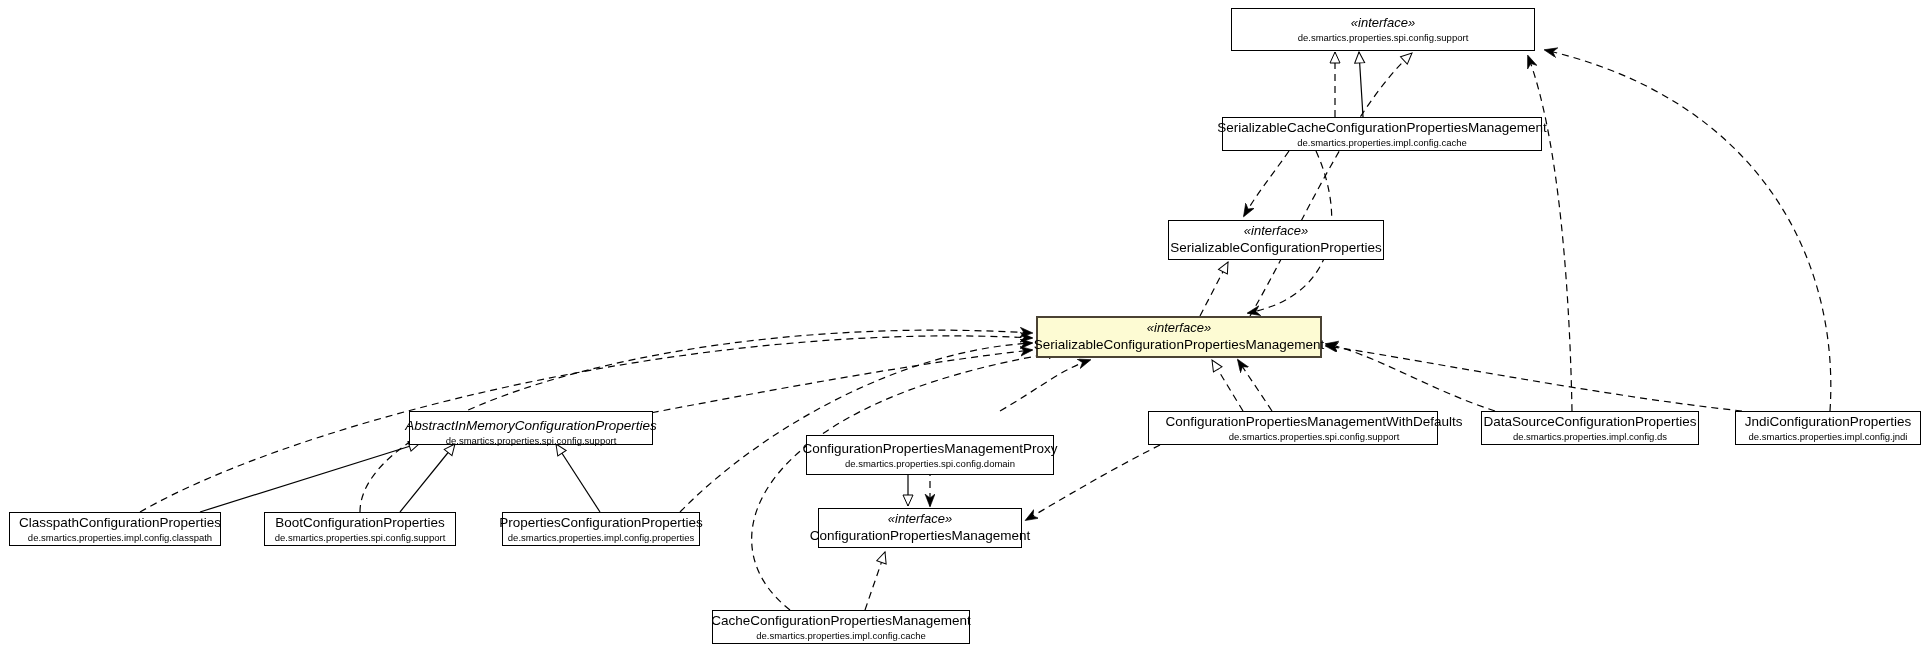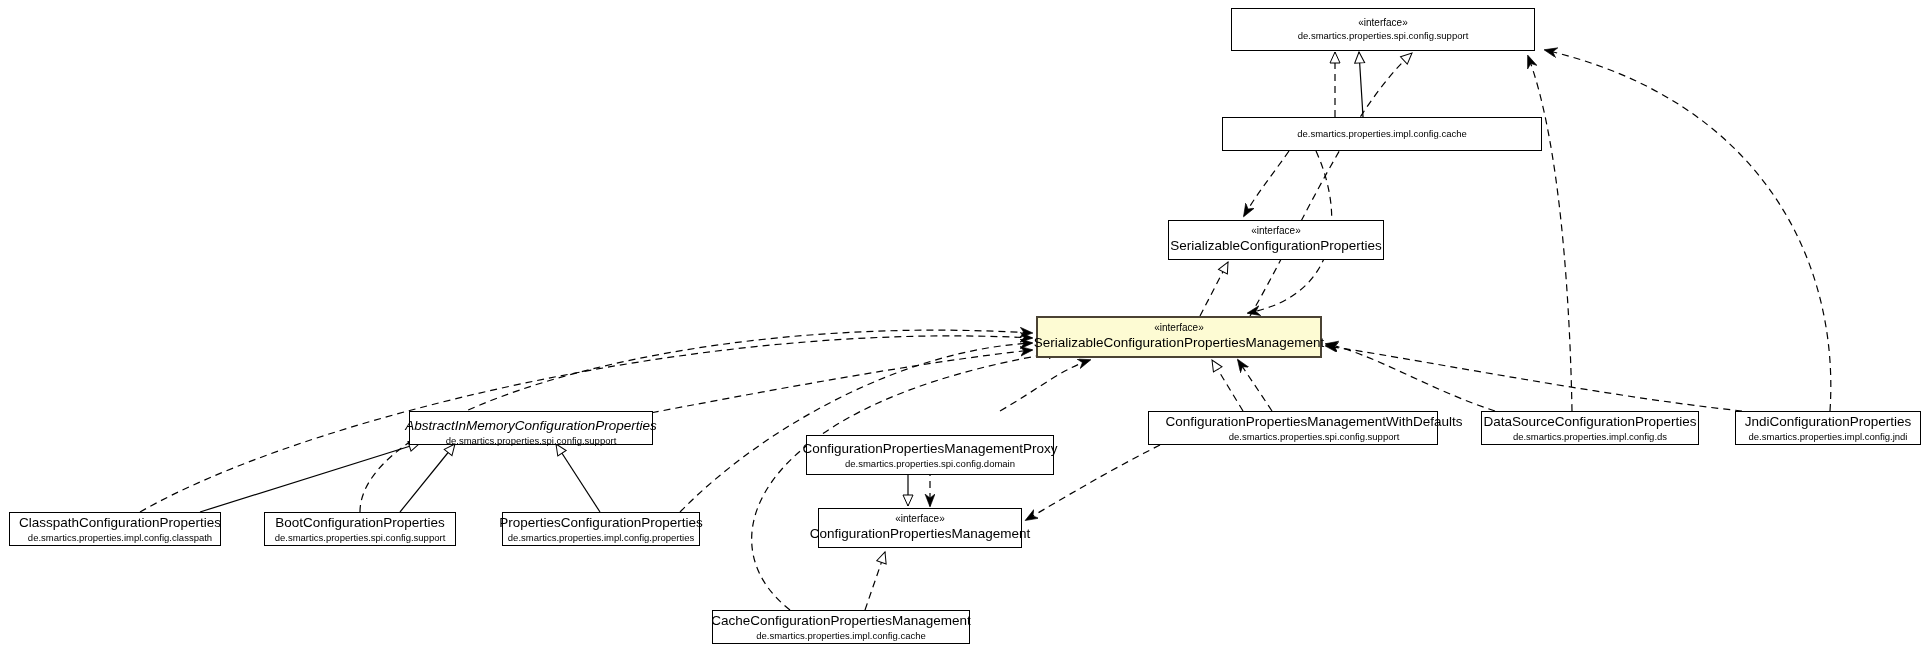--- a/index.html
+++ b/index.html
@@ -36,24 +36,25 @@
     justify-content: center;
     text-align: center;
     z-index: 5;
     padding: 2px 6px;
   }
   .uml-node.highlight {
     background: #fdfbd3;
     border: 2px solid #4a4233;
   }
   .stereotype {
-    font-size: 10px;
+    font-size: 13px;
     color: #000;
     line-height: 1.25;
     white-space: nowrap;
+    font-style: italic;
   }
   .node-name {
     font-size: 13.5px;
     color: #000;
     line-height: 1.25;
     white-space: nowrap;
   }
   .node-name.abstract {
     font-style: italic;
     margin-top: 8px;
@@ -107,20 +108,21 @@
         <path d="M 680 512 C 760 430 900 350 1032 343" fill="none" stroke="#000000" stroke-width="1.2" stroke-dasharray="7,5" marker-end="url(#arrow-solid)"></path>
       </g>
   </svg>
 
   <div id="nodes-layer">
       <div class="uml-node" style="left: 1231px; top: 8px; width: 304px; height: 43px;">
         <div class="stereotype">«interface»</div>
         <div class="node-pkg">de.smartics.properties.spi.config.support</div>
       </div>
       <div class="uml-node" style="left: 1222px; top: 117px; width: 320px; height: 34px;">
+        <div class="node-name">SerializableCacheConfigurationPropertiesManagement</div>
         <div class="node-pkg">de.smartics.properties.impl.config.cache</div>
       </div>
       <div class="uml-node" style="left: 1168px; top: 220px; width: 216px; height: 40px;">
         <div class="stereotype">«interface»</div>
         <div class="node-name">SerializableConfigurationProperties</div>
       </div>
       <div class="uml-node highlight" style="left: 1036px; top: 316px; width: 286px; height: 42px;">
         <div class="stereotype">«interface»</div>
         <div class="node-name">SerializableConfigurationPropertiesManagement</div>
       </div>

